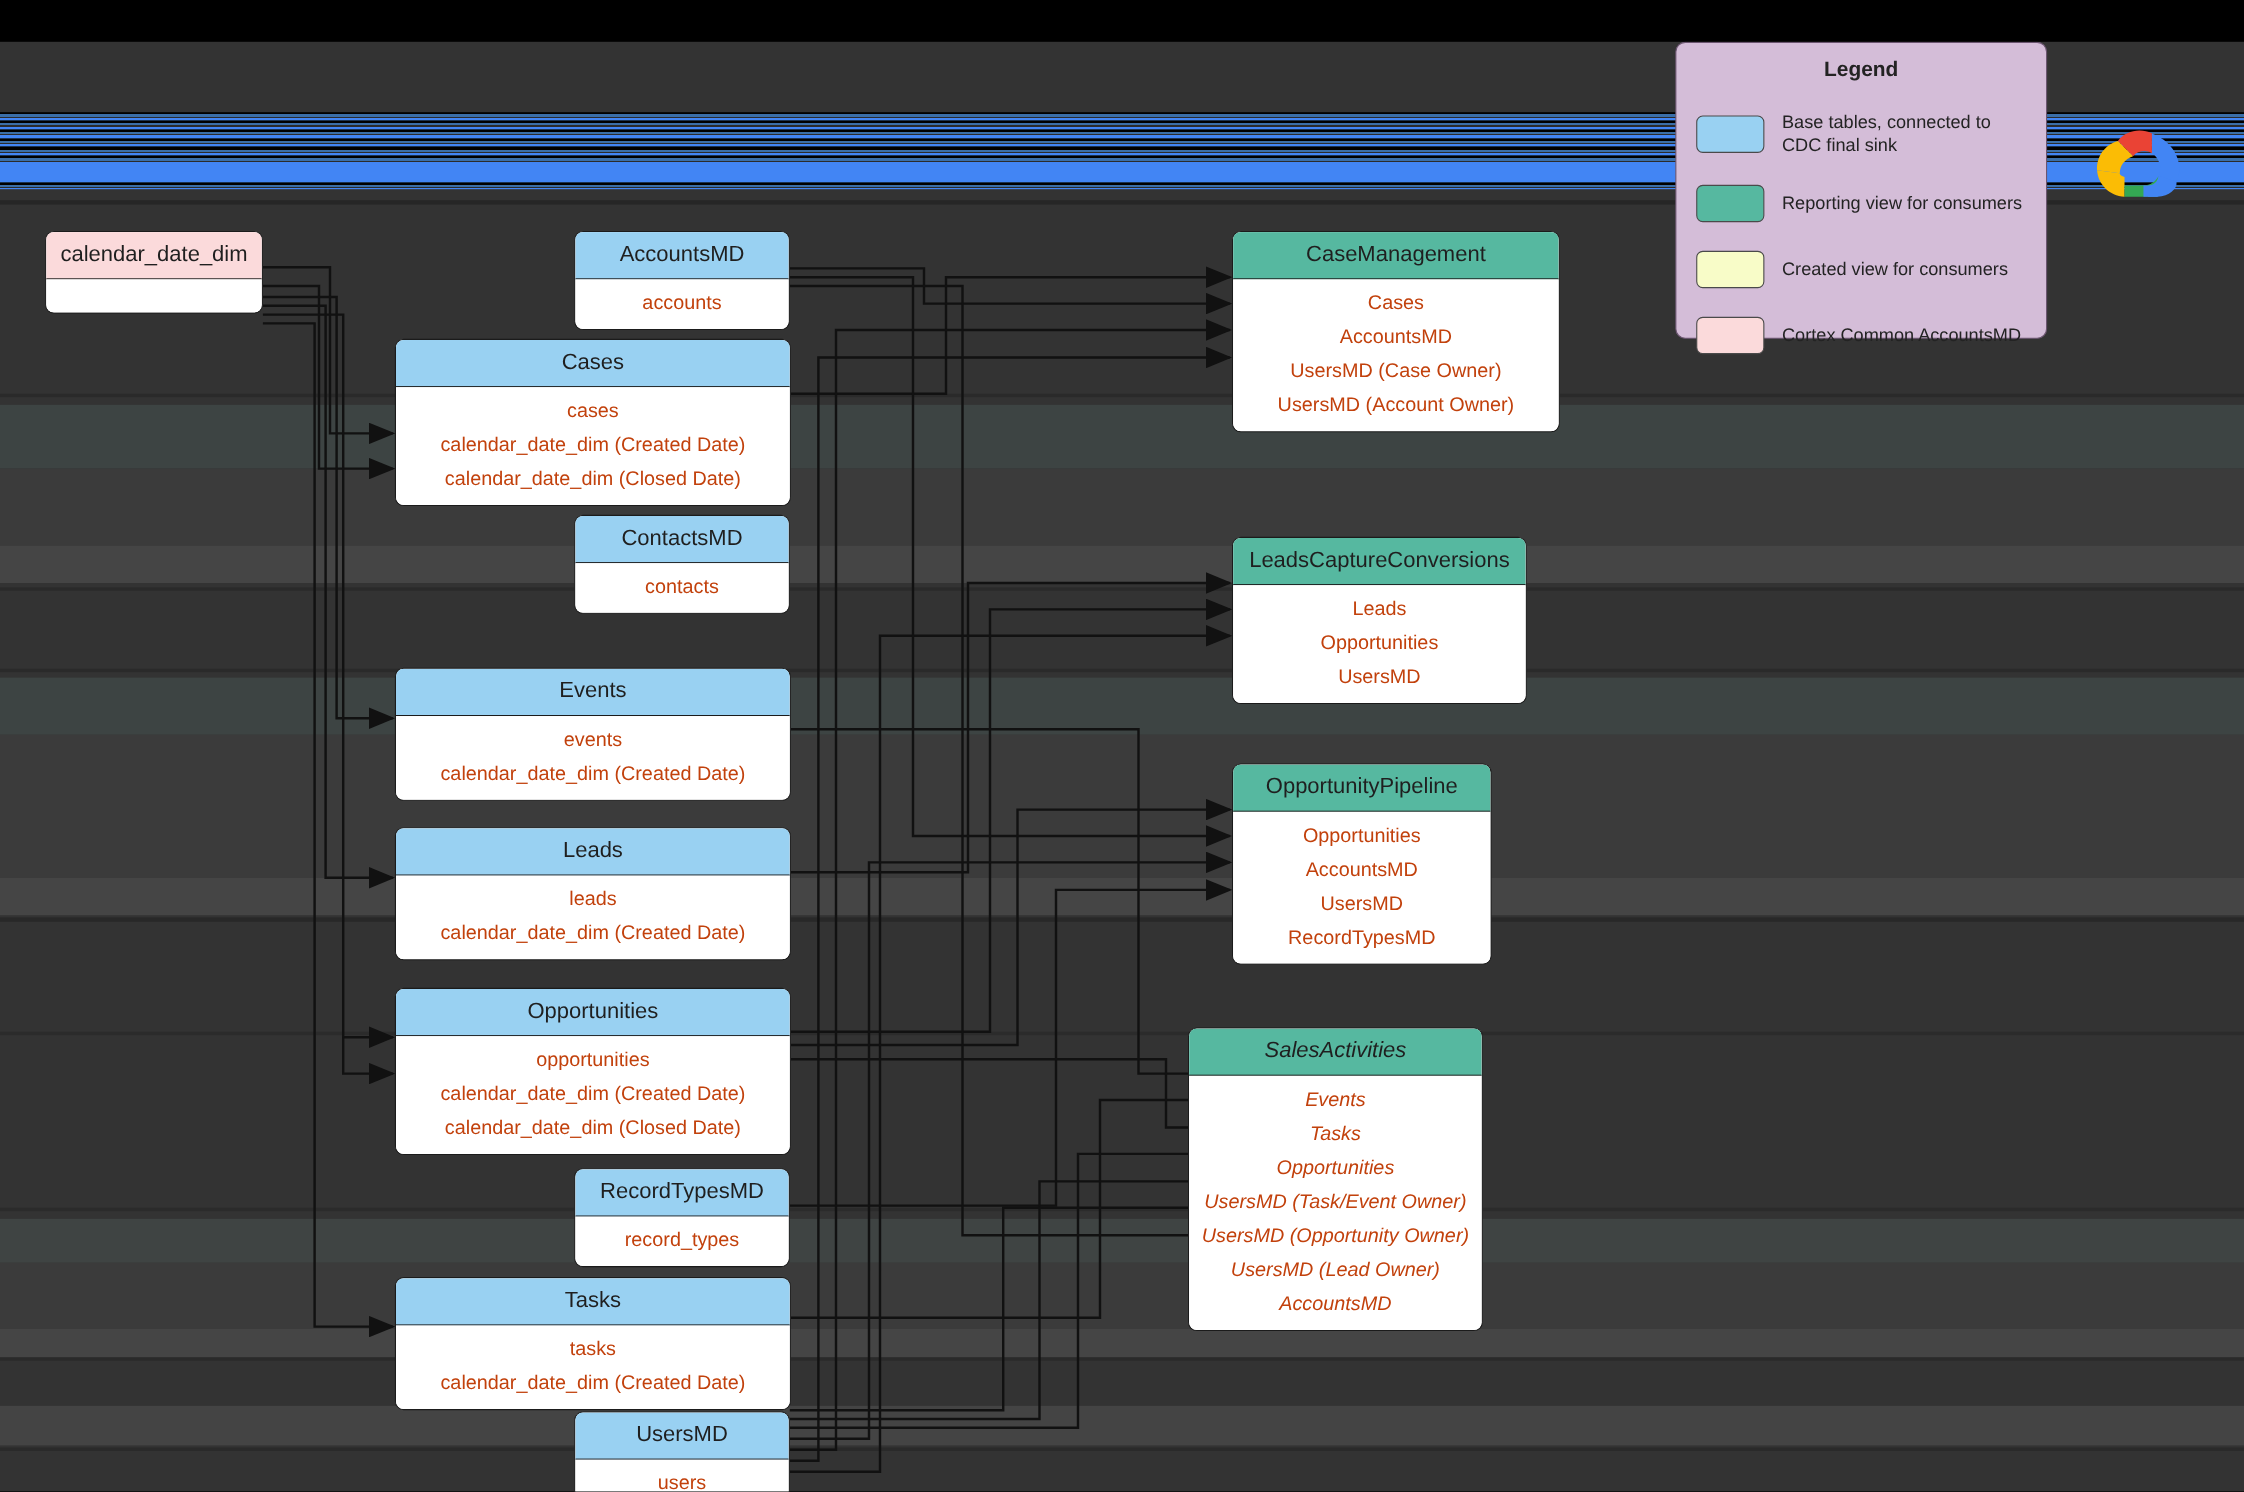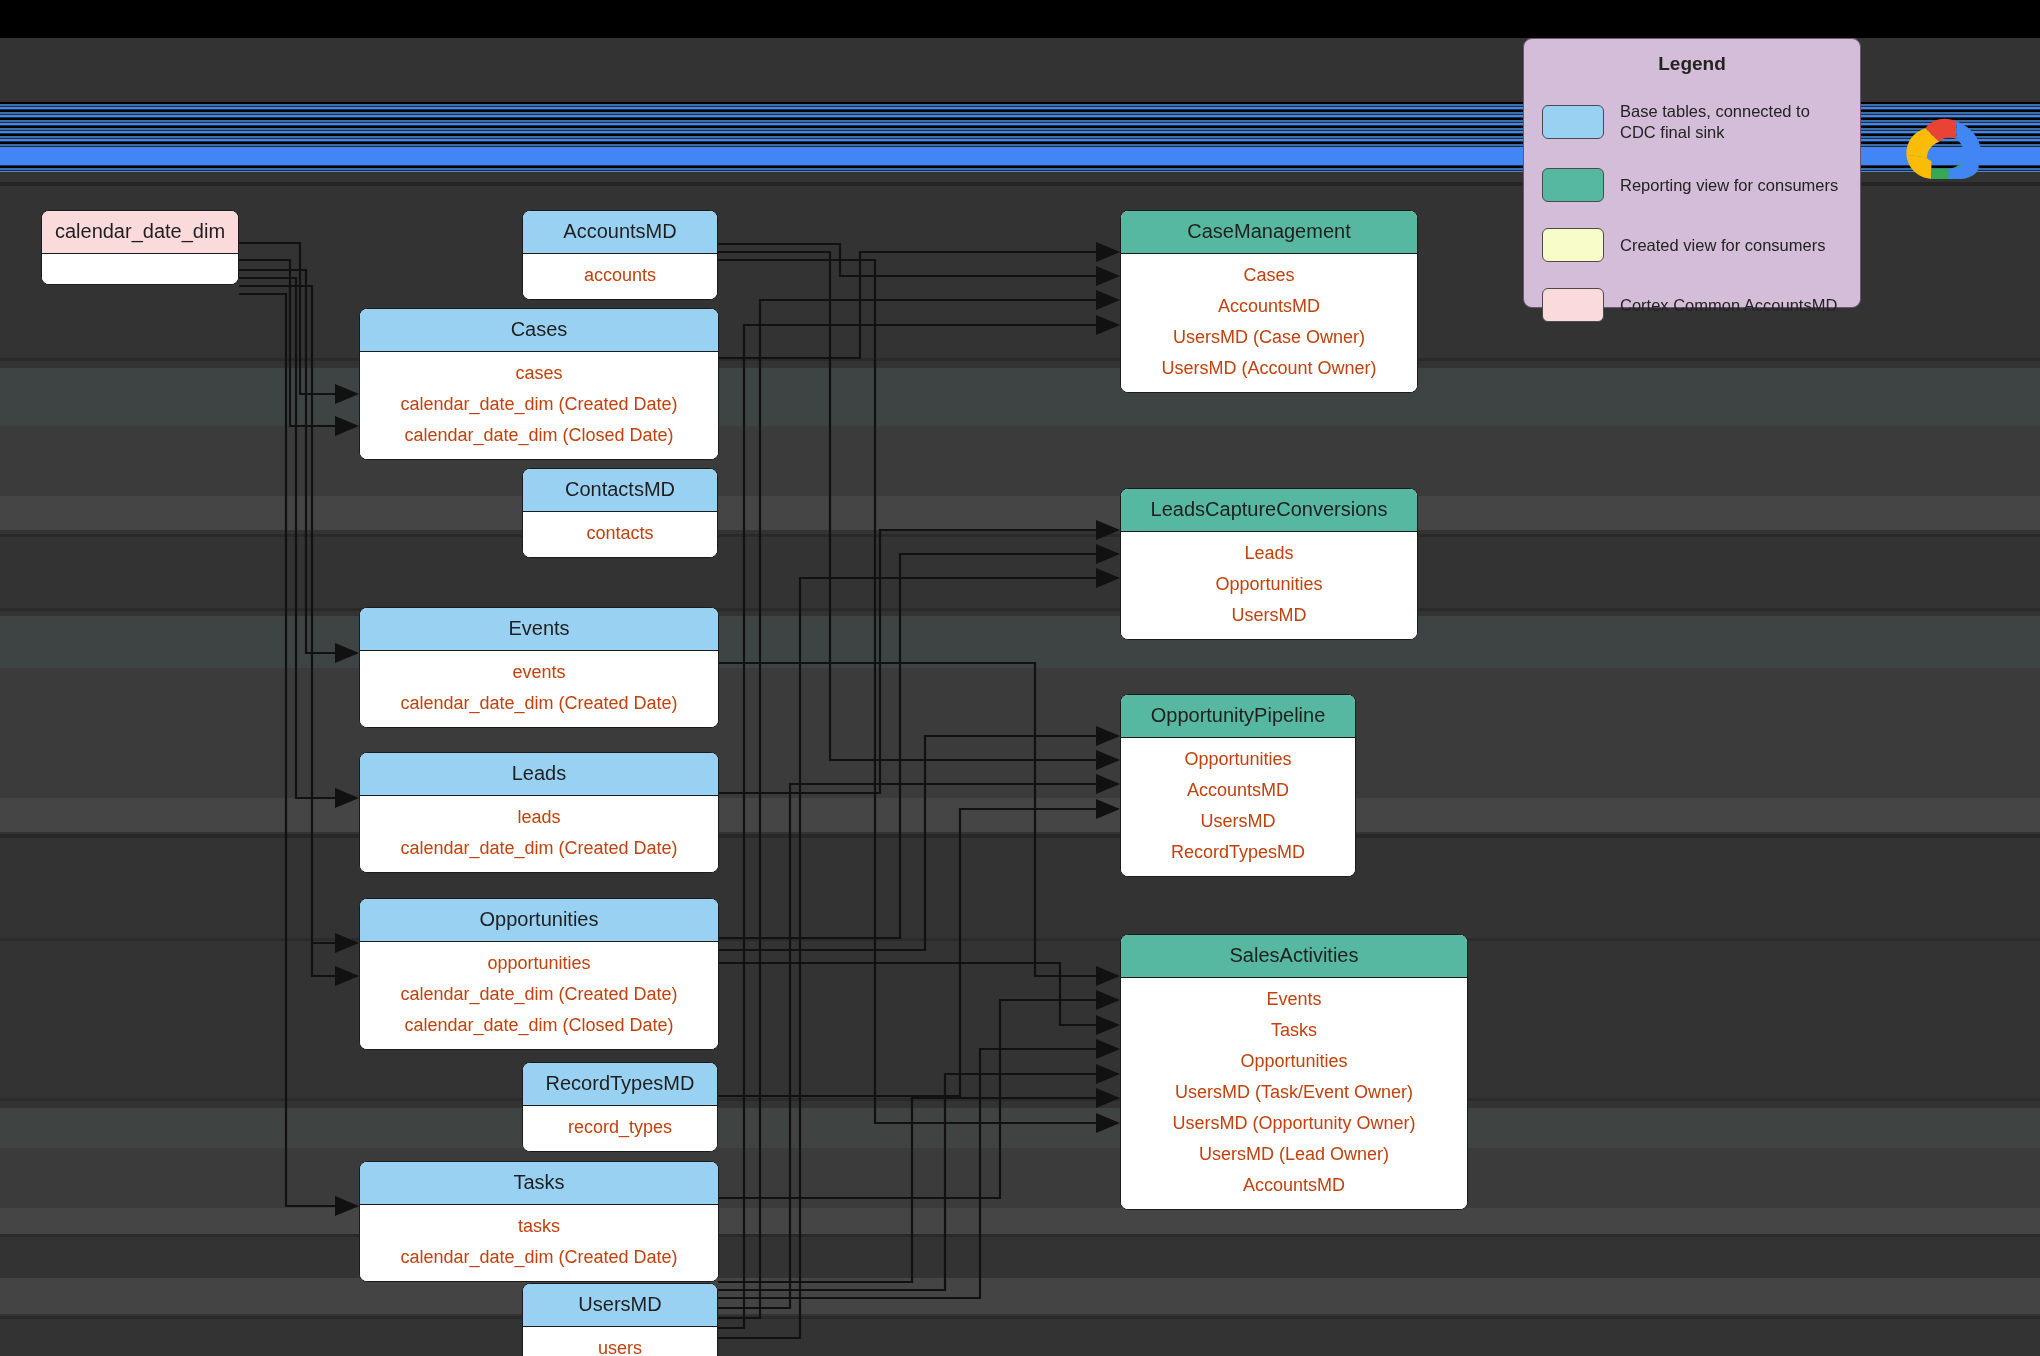--- a/index.html
+++ b/index.html
@@ -295,38 +295,38 @@
       </div>
       <div class="node" style="left: 1120px; top: 172px; width: 298px;">
         <div class="node-header hdr-report">CaseManagement</div>
         <div class="node-body">
           <div class="node-row">Cases</div>
           <div class="node-row">AccountsMD</div>
           <div class="node-row">UsersMD (Case Owner)</div>
           <div class="node-row">UsersMD (Account Owner)</div>
         </div>
       </div>
-      <div class="node" style="left: 1120px; top: 450px; width: 298px;">
+      <div class="node" style="left: 1120px; top: 450px; width: 268px;">
         <div class="node-header hdr-report">LeadsCaptureConversions</div>
         <div class="node-body">
           <div class="node-row">Leads</div>
           <div class="node-row">Opportunities</div>
           <div class="node-row">UsersMD</div>
         </div>
       </div>
       <div class="node" style="left: 1120px; top: 656px; width: 236px;">
         <div class="node-header hdr-report">OpportunityPipeline</div>
         <div class="node-body">
           <div class="node-row">Opportunities</div>
           <div class="node-row">AccountsMD</div>
           <div class="node-row">UsersMD</div>
           <div class="node-row">RecordTypesMD</div>
         </div>
       </div>
-      <div class="node" style="left: 1120px; top: 896px; width: 348px;">
+      <div class="node" style="left: 1080px; top: 896px; width: 268px; font-style: italic;">
         <div class="node-header hdr-report">SalesActivities</div>
         <div class="node-body">
           <div class="node-row">Events</div>
           <div class="node-row">Tasks</div>
           <div class="node-row">Opportunities</div>
           <div class="node-row">UsersMD (Task/Event Owner)</div>
           <div class="node-row">UsersMD (Opportunity Owner)</div>
           <div class="node-row">UsersMD (Lead Owner)</div>
           <div class="node-row">AccountsMD</div>
         </div>

